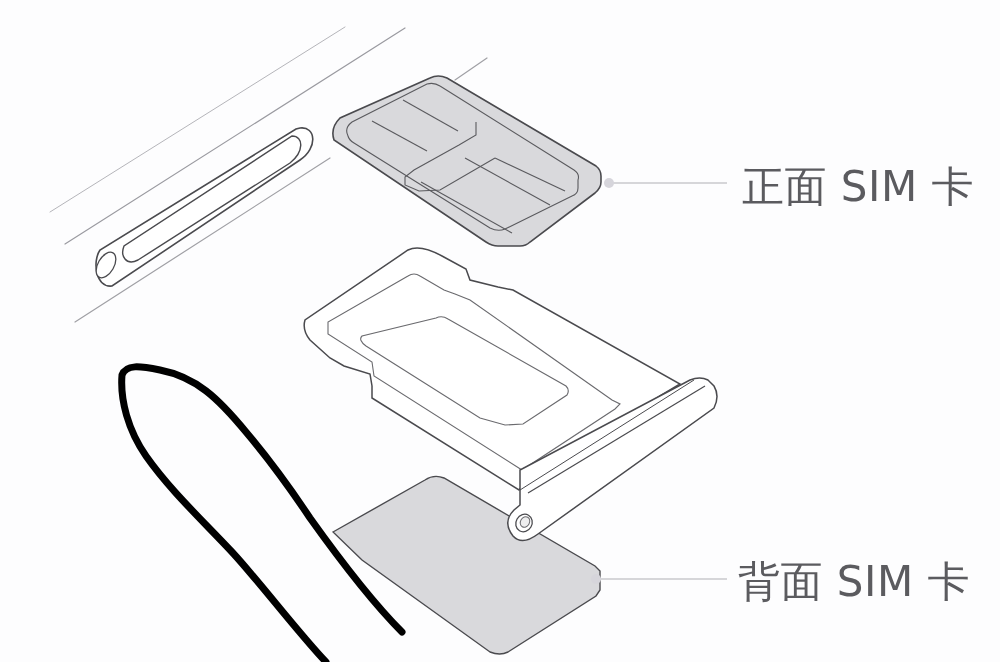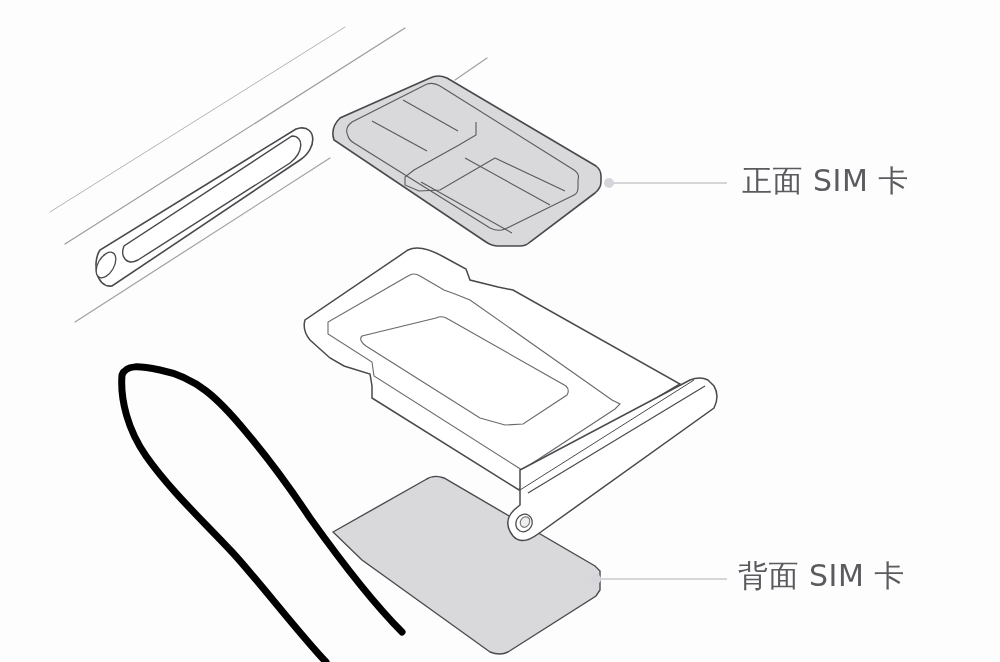--- a/index.html
+++ b/index.html
@@ -1,21 +1,21 @@
 <!DOCTYPE html>
 <html><head>
   <meta charset="utf-8">
   <style>
     html, body { margin: 0; padding: 0; background: #fdfdfe; }
     body { width: 1000px; height: 662px; overflow: hidden; position: relative; font-family: "DejaVu Sans", sans-serif; }
     #stage { position: absolute; left: 0; top: 0; width: 1000px; height: 662px; }
     .label {
       position: absolute;
       font-family: "DejaVu Sans", sans-serif;
-      font-size: 30px;
+      font-size: 42px;
       color: #5b5b5f;
       letter-spacing: 0.5px;
       white-space: nowrap;
       line-height: 1;
     }
     #label-front { left: 742px; top: 166px; }
     #label-back  { left: 738px; top: 561px; }
   </style>
 </head>
 <body>

